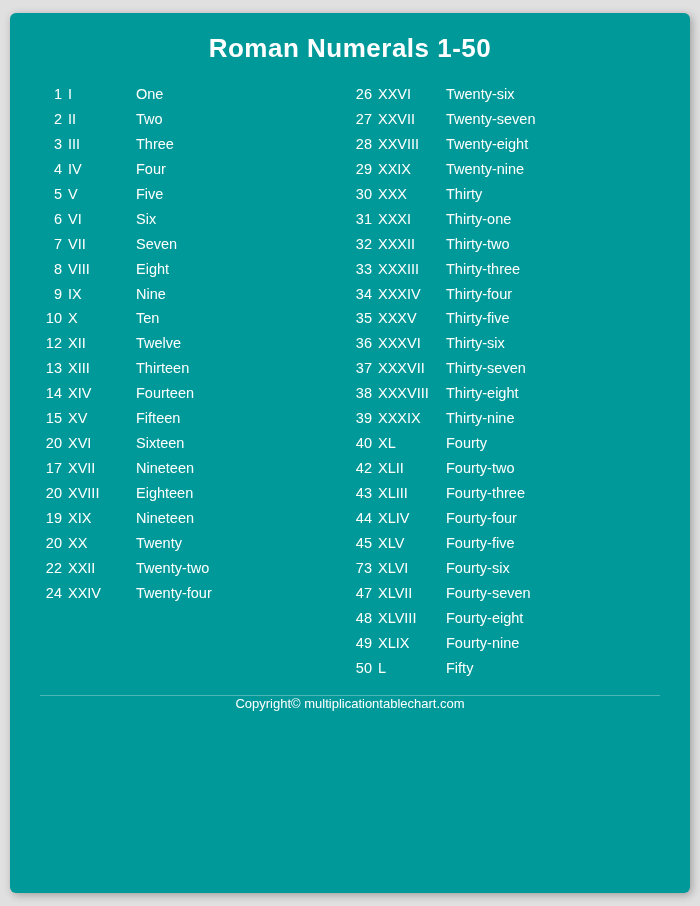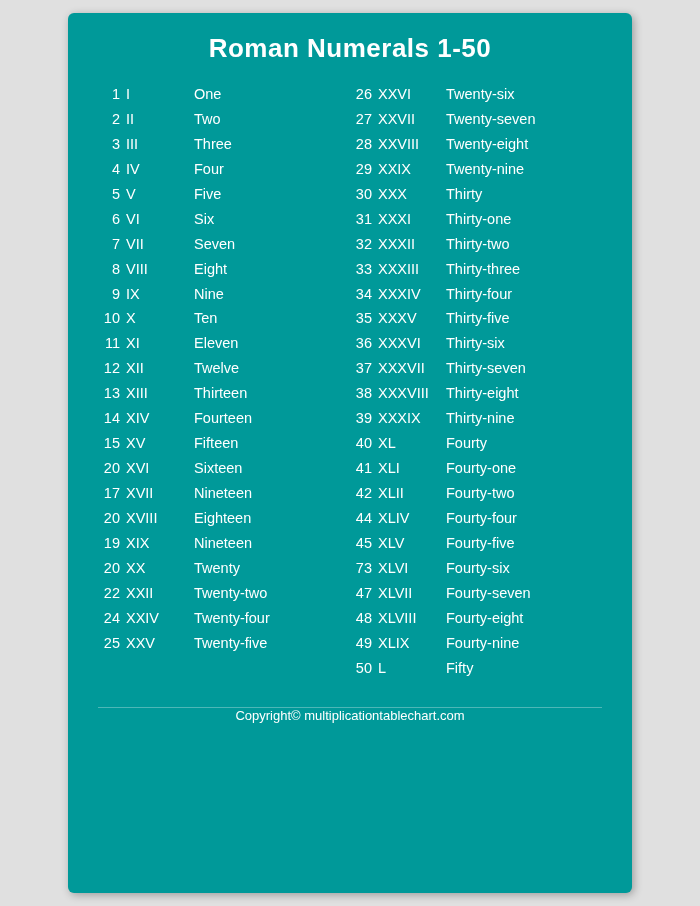--- a/index.html
+++ b/index.html
@@ -6,21 +6,21 @@
     body {
       background: #e0e0e0;
       display: flex;
       justify-content: center;
       align-items: center;
       min-height: 100vh;
       font-family: Arial, sans-serif;
     }
     .card {
       background: #009999;
-      width: 564px;
+      width: 680px;
       min-height: 880px;
       border-radius: 6px;
       padding: 20px 30px 16px 30px;
       box-shadow: 2px 2px 8px rgba(0,0,0,0.3);
     }
     .title {
       text-align: center;
       color: white;
       font-size: 26px;
       font-weight: bold;
@@ -52,21 +52,21 @@
       font-weight: normal;
     }
     .english {
       font-weight: normal;
       text-align: right;
     }
     .footer {
       text-align: center;
       color: white;
       font-size: 13px;
-      margin-top: 26px;
+      margin-top: 14px;
       border-top: 1px solid rgba(255,255,255,0.3);
       padding-top: 0;
     }
   </style>
 </head>
 <body>
 
 <div class="card">
   <div class="title">Roman Numerals 1-50</div>
   <div class="columns-wrapper">
@@ -115,25 +115,20 @@
           <span class="num">9</span>
           <span class="roman">IX</span>
           <span class="english">Nine</span>
         </div>
         <div class="row">
           <span class="num">10</span>
           <span class="roman">X</span>
           <span class="english">Ten</span>
         </div>
         <div class="row">
-          <span class="num">11</span>
-          <span class="roman">XI</span>
-          <span class="english">Eleven</span>
-        </div>
-        <div class="row">
           <span class="num">12</span>
           <span class="roman">XII</span>
           <span class="english">Twelve</span>
         </div>
         <div class="row">
           <span class="num">13</span>
           <span class="roman">XIII</span>
           <span class="english">Thirteen</span>
         </div>
         <div class="row">
@@ -174,25 +169,20 @@
         <div class="row">
           <span class="num">22</span>
           <span class="roman">XXII</span>
           <span class="english">Twenty-two</span>
         </div>
         <div class="row">
           <span class="num">24</span>
           <span class="roman">XXIV</span>
           <span class="english">Twenty-four</span>
         </div>
-        <div class="row">
-          <span class="num">25</span>
-          <span class="roman">XXV</span>
-          <span class="english">Twenty-five</span>
-        </div>
       </div>
     <div class="column" id="right-col">
         <div class="row">
           <span class="num">26</span>
           <span class="roman">XXVI</span>
           <span class="english">Twenty-six</span>
         </div>
         <div class="row">
           <span class="num">27</span>
           <span class="roman">XXVII</span>
@@ -257,28 +247,28 @@
           <span class="num">39</span>
           <span class="roman">XXXIX</span>
           <span class="english">Thirty-nine</span>
         </div>
         <div class="row">
           <span class="num">40</span>
           <span class="roman">XL</span>
           <span class="english">Fourty</span>
         </div>
         <div class="row">
-          <span class="num">41</span>
-          <span class="roman">XLI</span>
-          <span class="english">Fourty-one</span>
-        </div>
-        <div class="row">
           <span class="num">42</span>
           <span class="roman">XLII</span>
           <span class="english">Fourty-two</span>
+        </div>
+        <div class="row">
+          <span class="num">43</span>
+          <span class="roman">XLIII</span>
+          <span class="english">Fourty-three</span>
         </div>
         <div class="row">
           <span class="num">44</span>
           <span class="roman">XLIV</span>
           <span class="english">Fourty-four</span>
         </div>
         <div class="row">
           <span class="num">45</span>
           <span class="roman">XLV</span>
           <span class="english">Fourty-five</span>

